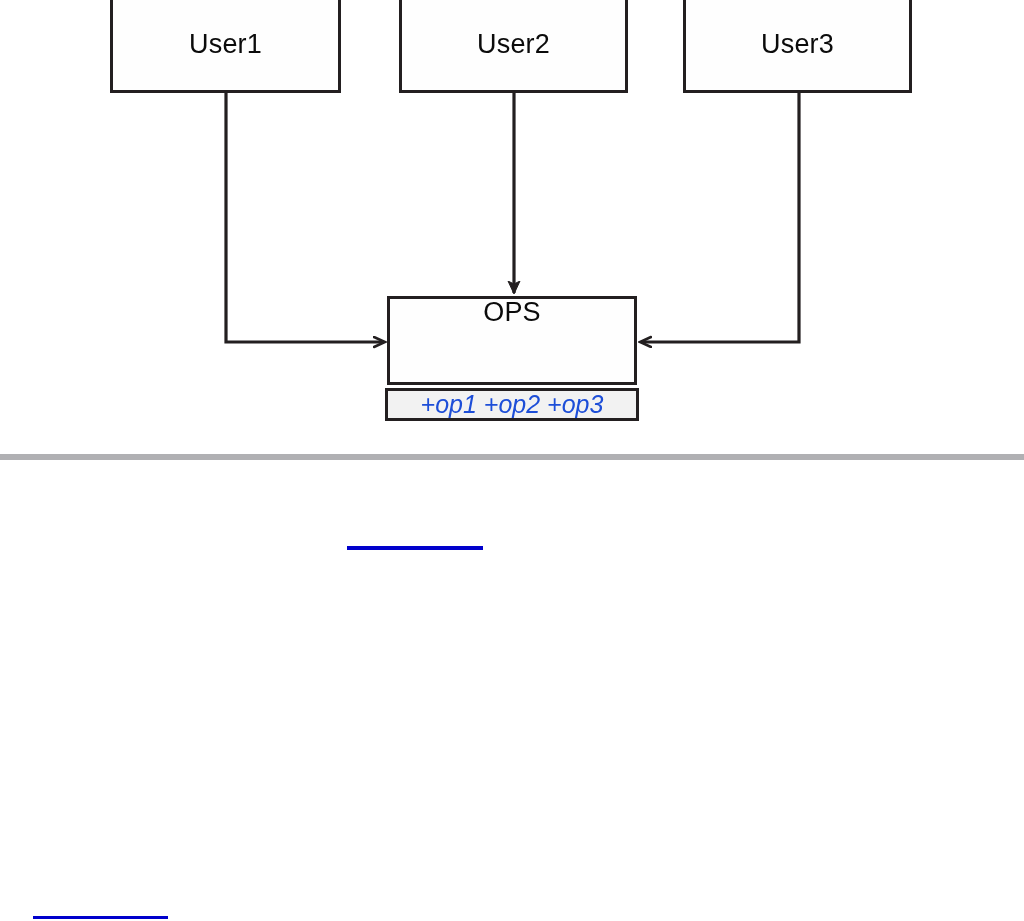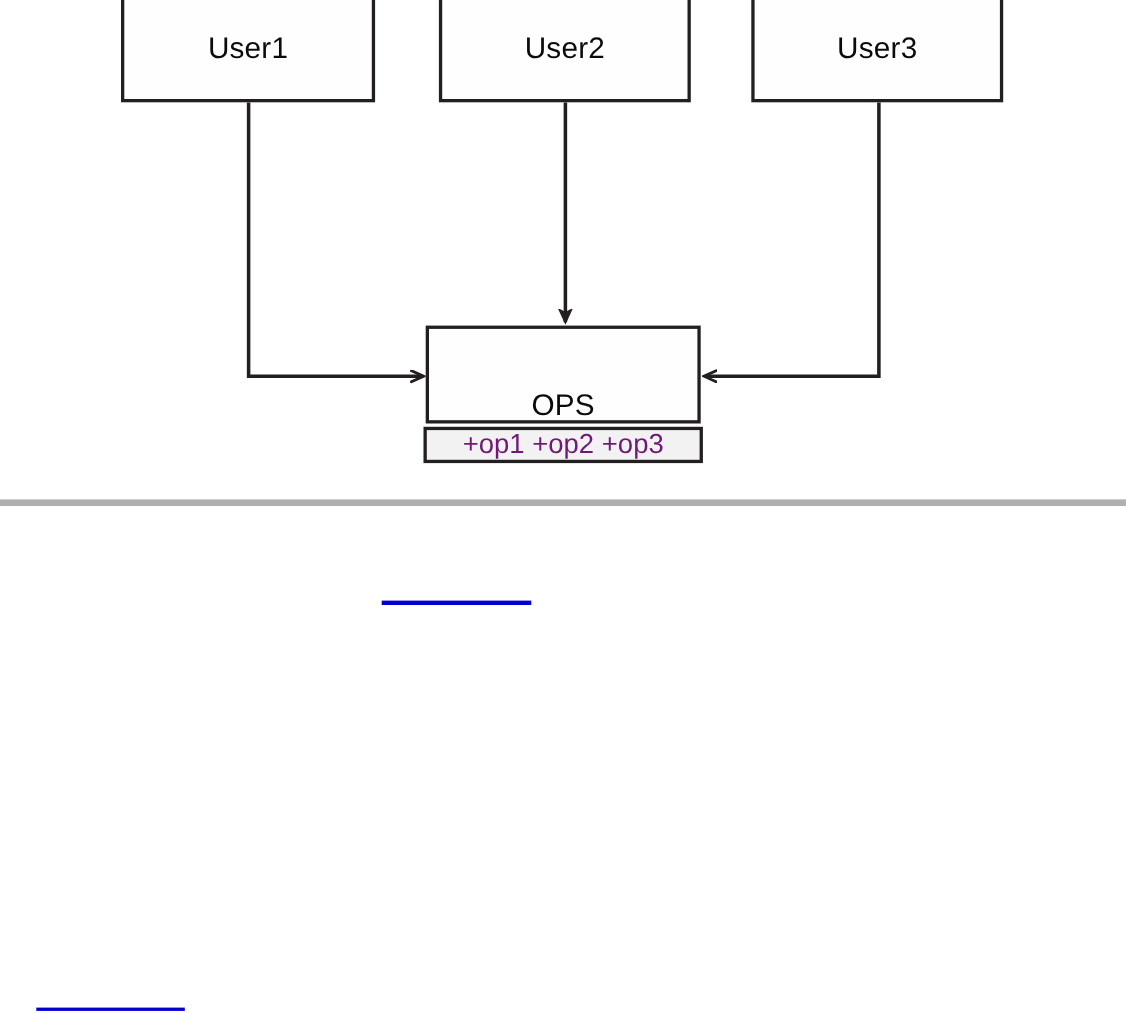--- a/index.html
+++ b/index.html
@@ -56,41 +56,42 @@
   #ops-box {
     position: absolute;
     left: 387px;
     top: 296px;
     width: 250px;
     height: 89px;
     box-sizing: border-box;
     background: #fefefe;
     border: 3px solid #231f20;
     display: flex;
-    align-items: flex-end;
+    align-items: flex-start;
     justify-content: center;
   }
   #ops-ops-compartment {
     position: absolute;
     left: 385px;
     top: 388px;
     width: 254px;
     height: 33px;
     box-sizing: border-box;
     background: #f2f2f2;
     border: 3px solid #231f20;
     display: flex;
     align-items: center;
     justify-content: center;
   }
   .ops-text {
     font-size: 25px;
-    color: #701a75;
+    color: #1d4ed8;
     line-height: 1;
     white-space: nowrap;
+    font-style: italic;
   }
 
   
   #page-rule {
     position: absolute;
     left: 0;
     top: 454px;
     width: 1024px;
     height: 6px;
     background: #b0b0b3;

